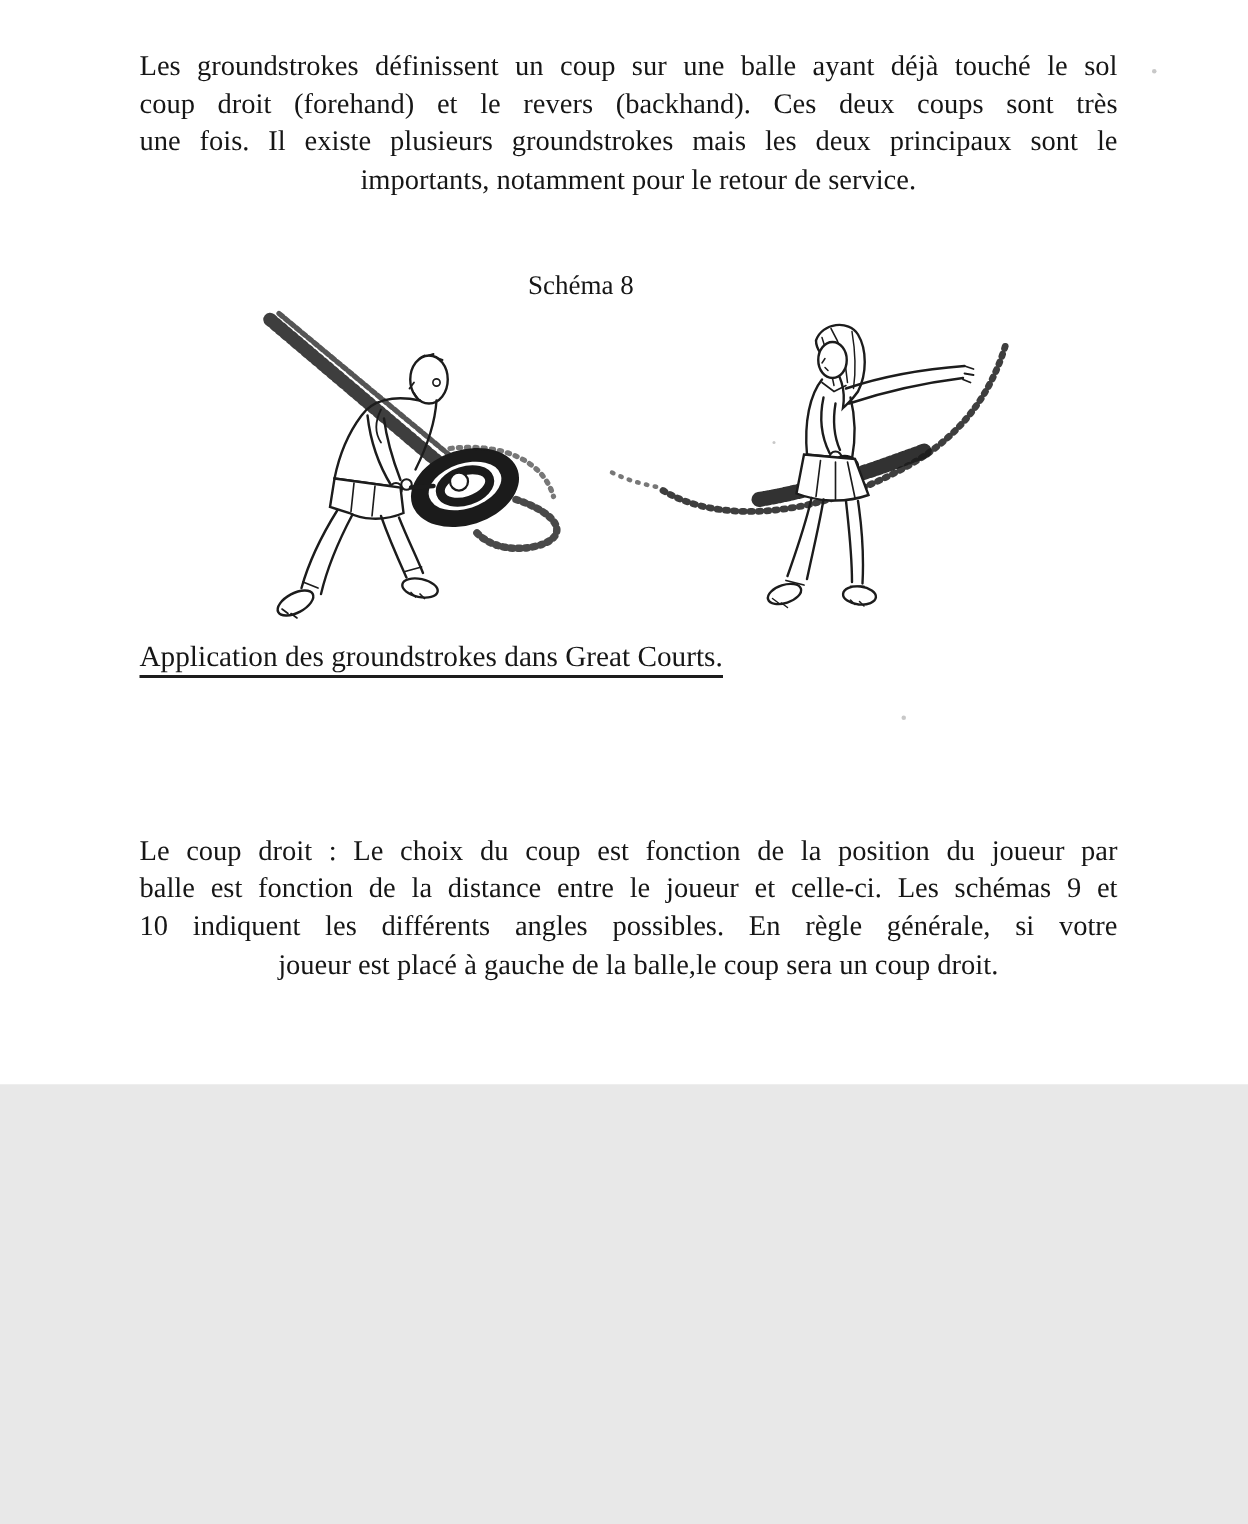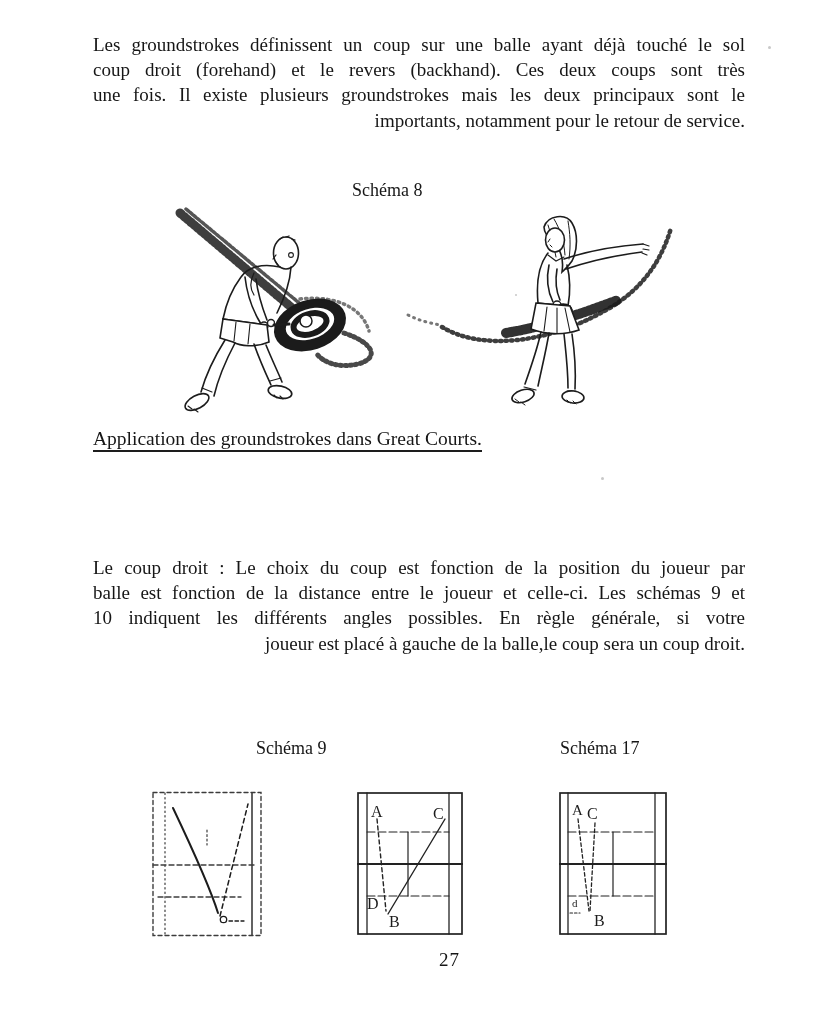--- a/index.html
+++ b/index.html
@@ -1,23 +1,23 @@
 <!DOCTYPE html>
 <html><head>
 <meta charset="utf-8">
 <style>
   html,body{margin:0;padding:0;background:#e8e8e8;}
   .page{
-    position:relative;width:832px;height:1016px;background:#ffffff;
+    position:relative;width:832px;height:723px;background:#ffffff;
     font-family:"Liberation Serif", serif;color:#161616;overflow:hidden;
     margin:0 auto;
   }
   .textblock{position:absolute;left:93px;width:652px;font-size:19px;line-height:25.2px;}
   .jline{text-align:justify;text-align-last:justify;}
-  .lline{text-align:right;margin-left:13px;}
+  .lline{text-align:center;margin-left:13px;}
   .heading{
     position:absolute;left:93px;top:428px;font-size:19.5px;
     border-bottom:2.5px solid #1d1d1d;
   }
   .fig-label{position:absolute;font-size:18px;font-family:Liberation Serif, serif;}
   .pagenum{position:absolute;left:403px;top:949px;font-size:19px;letter-spacing:1px;margin-left:36px;}
   .diagram{position:absolute;}
   .speck{position:absolute;width:3px;height:3px;border-radius:50%;background:#9a9a9a;opacity:.55;}
   svg{display:block;}
 </style>

